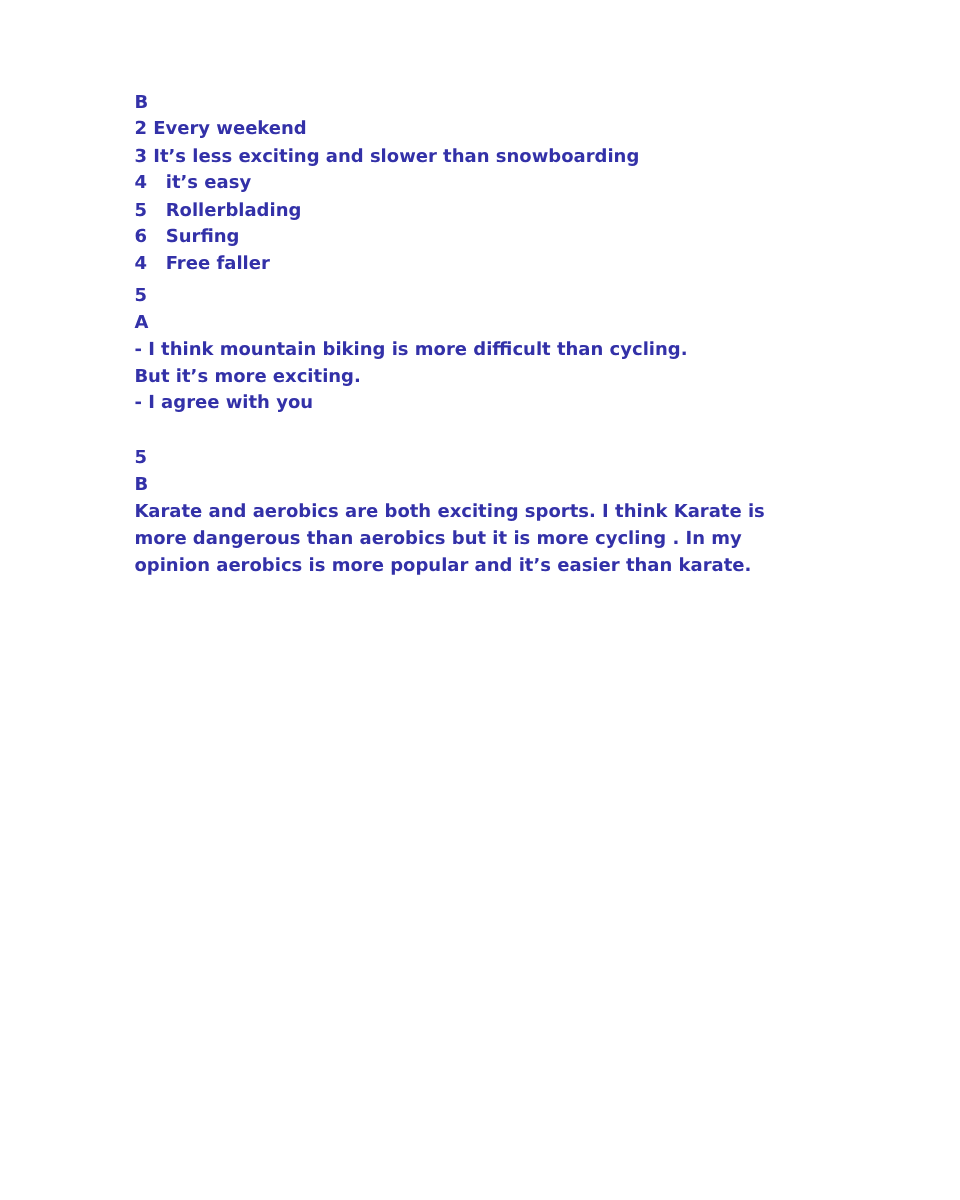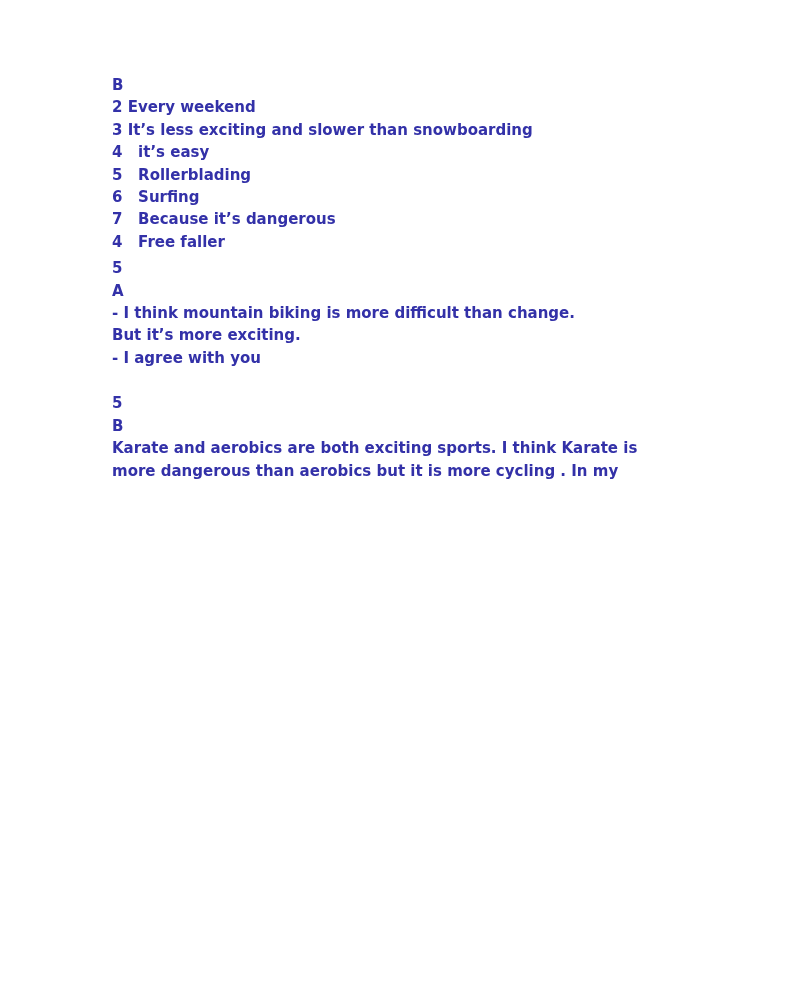--- a/index.html
+++ b/index.html
@@ -40,28 +40,28 @@
 
 <div id="page">
   <div id="content">
 
     <div class="line">B</div>
     <div class="line">2 Every weekend</div>
     <div class="line">3 It’s less exciting and slower than snowboarding</div>
     <div class="line">4   it’s easy</div>
     <div class="line">5   Rollerblading</div>
     <div class="line">6   Surfing</div>
-    <div class="line">7   Because it’s dangerous</div>
     <div class="line">4   Free faller</div>
 
     <div class="line gap-small">5</div>
     <div class="line">A</div>
-    <div class="line">- I think mountain biking is more difficult than change.</div>
+    <div class="line">- I think mountain biking is more difficult than cycling.</div>
     <div class="line">But it’s more exciting.</div>
     <div class="line">- I agree with you</div>
 
     <div class="line gap-large">5</div>
     <div class="line">B</div>
     <div class="line">Karate and aerobics are both exciting sports. I think Karate is</div>
     <div class="line">more dangerous than aerobics but it is more cycling . In my</div>
+    <div class="line">opinion aerobics is more popular and it’s easier than karate.</div>
 
   </div>
 </div>
 
 </body></html>

